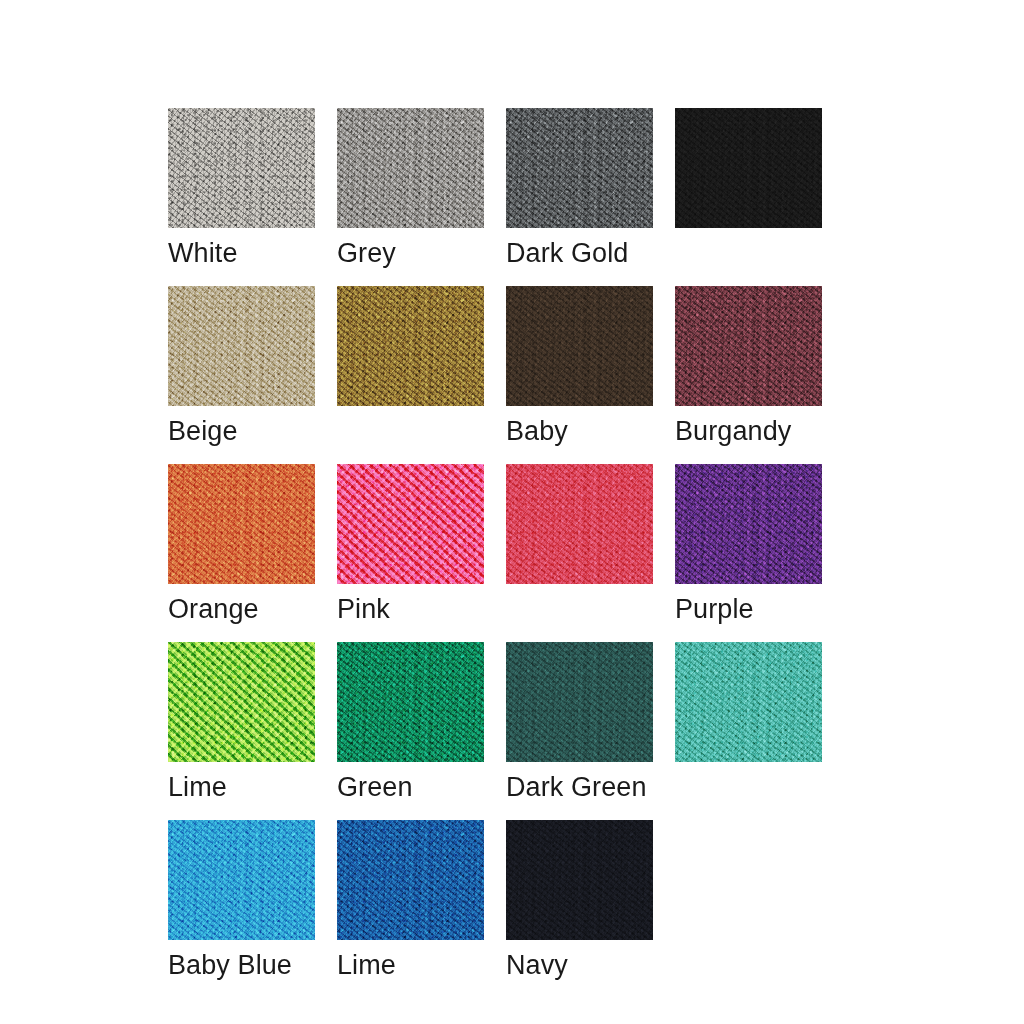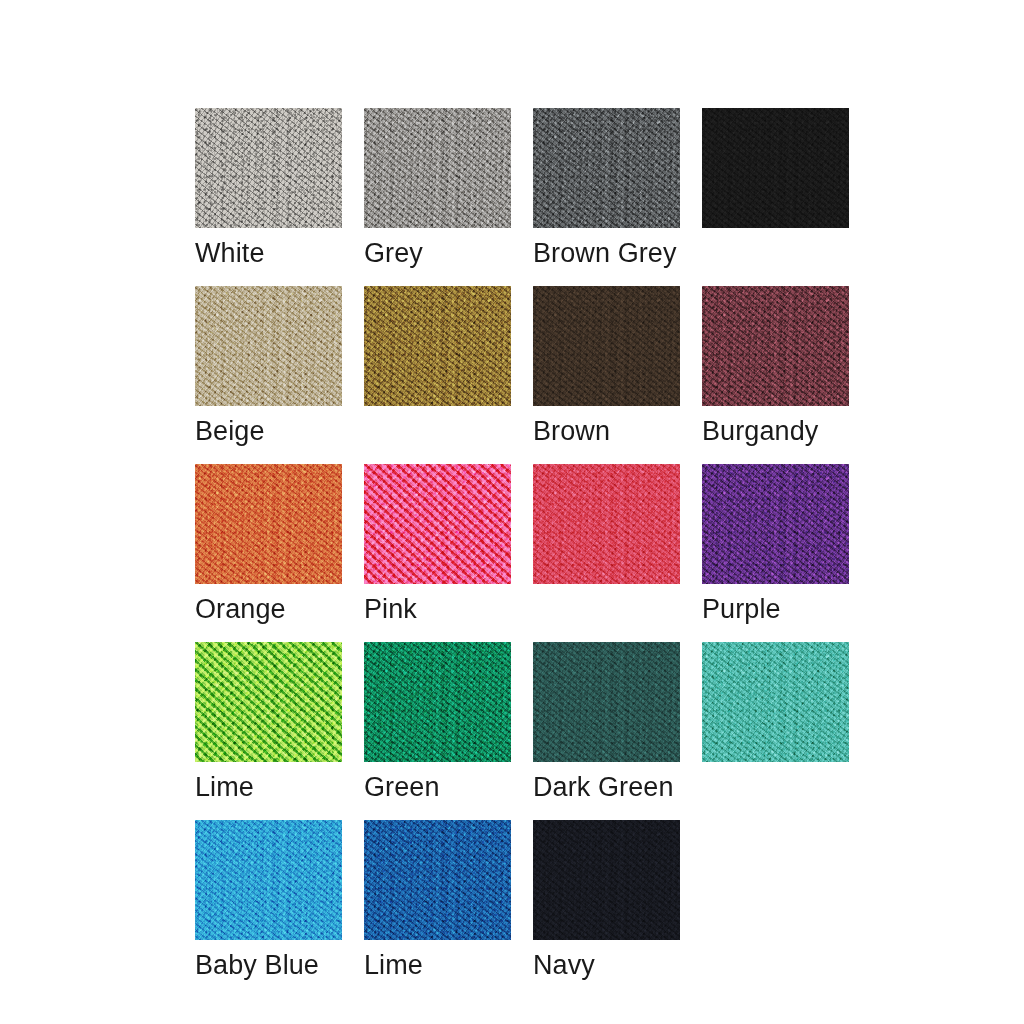--- a/index.html
+++ b/index.html
@@ -11,21 +11,21 @@
   body {
     width: 1024px;
     height: 1024px;
     overflow: hidden;
     font-family: "Liberation Sans", sans-serif;
     -webkit-font-smoothing: antialiased;
   }
 
   .chart {
     position: absolute;
-    left: 195px;
+    left: 168px;
     top: 108px;
     width: 654px;
     display: grid;
     grid-template-columns: repeat(4, 147px);
     grid-column-gap: 22px;
     grid-row-gap: 17px;
   }
 
   .swatch-cell {
     width: 147px;
@@ -136,35 +136,35 @@
     <div class="swatch-cell">
       <div class="swatch-chip pale" title="White" style="background-color: rgb(207, 204, 198);"></div>
       <div class="swatch-label">White</div>
     </div>
     <div class="swatch-cell">
       <div class="swatch-chip" title="Grey" style="background-color: rgb(142, 140, 137);"></div>
       <div class="swatch-label">Grey</div>
     </div>
     <div class="swatch-cell">
       <div class="swatch-chip" title="Dark Grey" style="background-color: rgb(85, 88, 90);"></div>
-      <div class="swatch-label">Brown Grey</div>
+      <div class="swatch-label">Dark Gold</div>
     </div>
     <div class="swatch-cell">
       <div class="swatch-chip deep" title="Black" style="background-color: rgb(24, 24, 24);"></div>
     </div>
     <div class="swatch-cell">
       <div class="swatch-chip" title="Beige" style="background-color: rgb(182, 169, 138);"></div>
       <div class="swatch-label">Beige</div>
     </div>
     <div class="swatch-cell">
       <div class="swatch-chip" title="Gold" style="background-color: rgb(141, 114, 51);"></div>
     </div>
     <div class="swatch-cell">
       <div class="swatch-chip deep" title="Brown" style="background-color: rgb(60, 47, 36);"></div>
-      <div class="swatch-label">Brown</div>
+      <div class="swatch-label">Baby</div>
     </div>
     <div class="swatch-cell">
       <div class="swatch-chip" title="Burgandy" style="background-color: rgb(107, 54, 64);"></div>
       <div class="swatch-label">Burgandy</div>
     </div>
     <div class="swatch-cell">
       <div class="swatch-chip" title="Orange" style="background-color: rgb(212, 102, 58);"></div>
       <div class="swatch-label">Orange</div>
     </div>
     <div class="swatch-cell">

